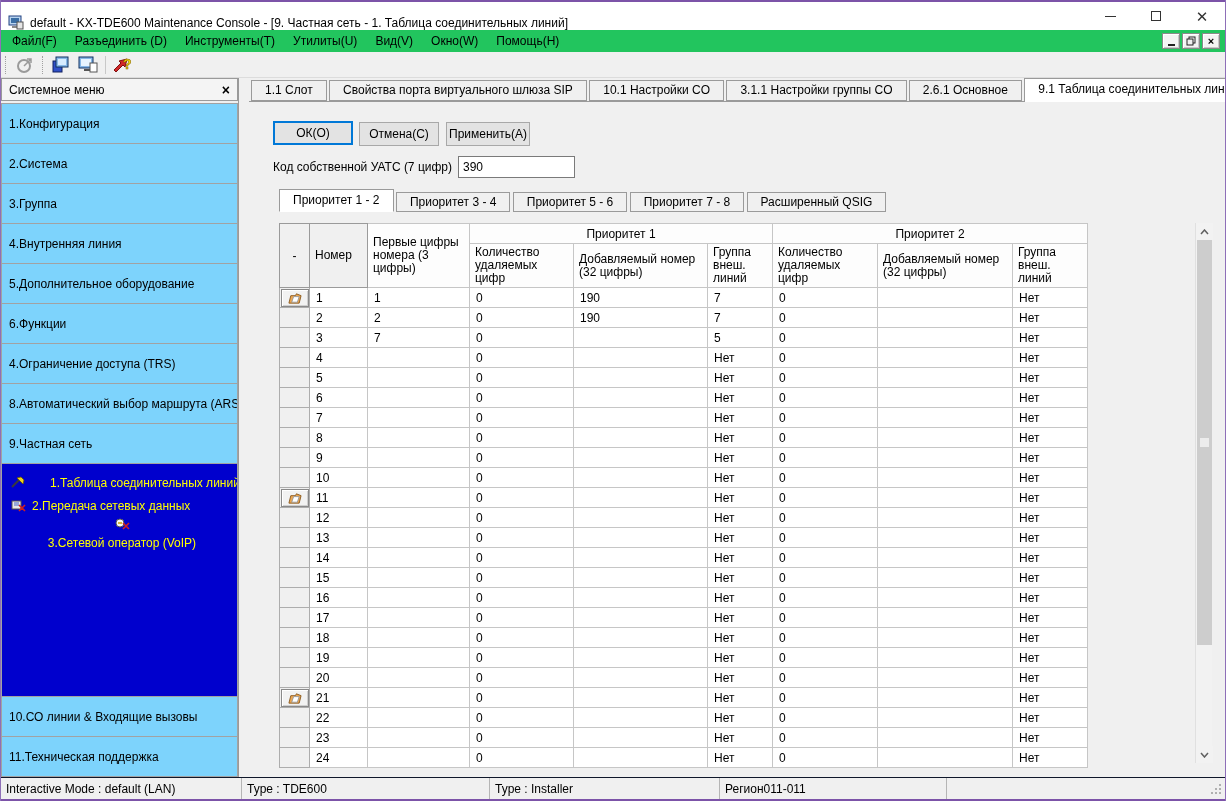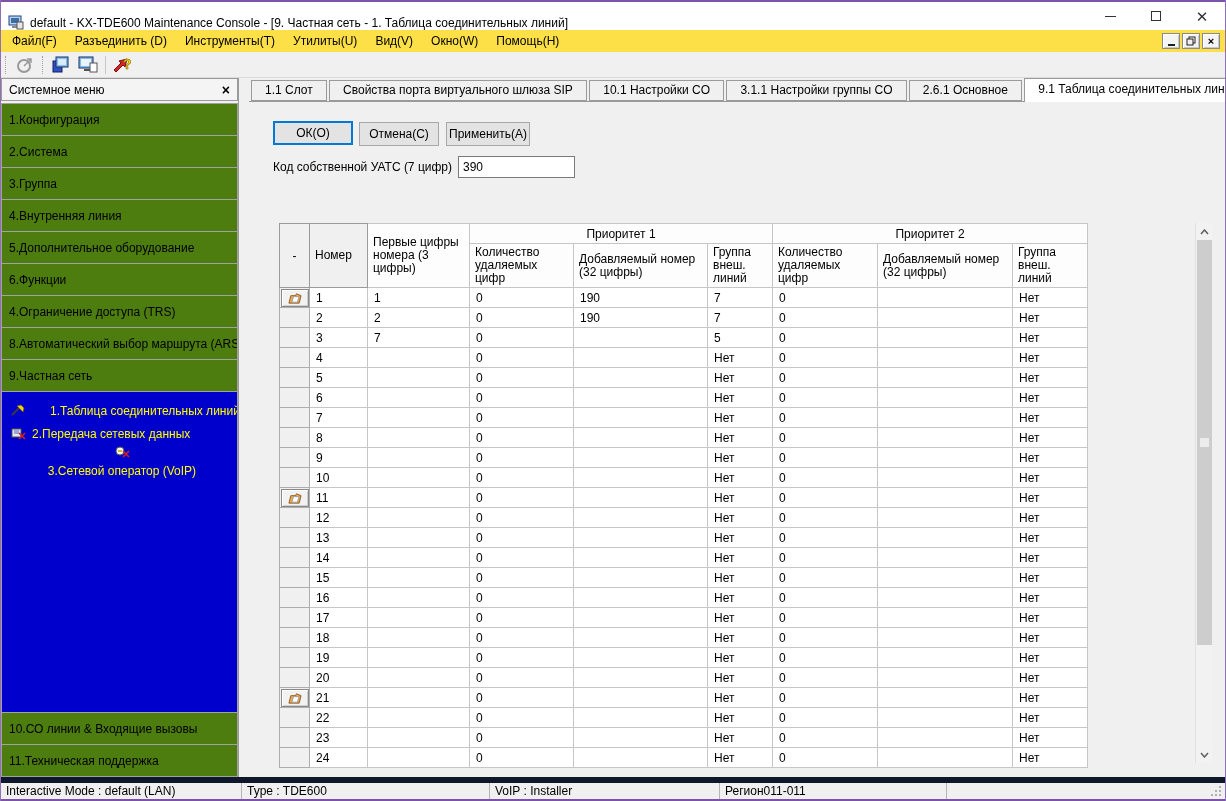--- a/index.html
+++ b/index.html
@@ -17,37 +17,37 @@
   .titlebar{position:absolute;top:2px;left:0;right:0;height:28px;background:#fff;display:flex;align-items:flex-end;}
   .app-icon{margin-left:7px;display:flex;}
   .title-text{margin-left:6px;font-size:12px;white-space:nowrap;}
   .win-controls{margin-left:auto;display:flex;height:100%;}
   .win-btn{width:46px;height:100%;display:flex;align-items:center;justify-content:center;color:#333;}
   .glyph-min{display:block;width:11px;border-top:1px solid #333;}
   .glyph-max{display:block;width:10px;height:10px;border:1px solid #333;background:#fff;}
   .glyph-close{font-size:15px;line-height:15px;}
 
   
-  .menubar{position:absolute;top:30px;left:0;right:0;height:22px;background:#fde047;display:flex;align-items:center;padding-left:2px;}
+  .menubar{position:absolute;top:30px;left:0;right:0;height:22px;background:#22c55e;display:flex;align-items:center;padding-left:2px;}
   .menu-item{padding:0 9px;height:100%;display:flex;align-items:center;white-space:nowrap;}
   .mdi-controls{margin-left:auto;margin-right:5px;display:flex;gap:2px;}
   .mdi-btn{width:18px;height:16px;border:1px solid #8a8a8a;background:#f4f4f4;box-shadow:inset 1px 1px #fff, inset -1px -1px #c8c8c8;display:flex;align-items:center;justify-content:center;font-size:11px;line-height:12px;}
   .mdi-min-glyph{display:block;width:7px;border-top:2px solid #222;margin-top:8px;}
 
   
   .toolbar{position:absolute;top:52px;left:0;right:0;height:26px;background:#f0f0f0;border-bottom:1px solid #dcdcdc;display:flex;align-items:center;}
   .tb-grip{width:3px;height:18px;border-left:1px dotted #a0a0a0;margin:0 4px;}
   .tb-btn{width:26px;height:24px;display:flex;align-items:center;justify-content:center;}
   .tb-sep{width:1px;height:18px;background:#c8c8c8;margin:0 4px;}
 
   
   .sidebar{position:absolute;top:78px;left:0;width:238px;height:699px;display:flex;flex-direction:column;background:#f0f0f0;border-right:1px solid #9a9a9a;}
   .sb-header{flex:none;height:23px;border:1px solid #9a9a9a;display:flex;align-items:center;padding:0 7px;margin-bottom:3px;background:#f4f4f4;}
   .sb-close{margin-left:auto;font-size:14px;font-weight:bold;line-height:14px;}
-  .sb-item{flex:none;height:33px;border:1px solid #a2a2a2;margin-top:-1px;display:flex;align-items:center;padding:0 7px;background:#4d7c0f;white-space:nowrap;overflow:hidden;}
+  .sb-item{flex:none;height:41px;border:1px solid #a2a2a2;margin-top:-1px;display:flex;align-items:center;padding:0 7px;background:#7dd3fc;white-space:nowrap;overflow:hidden;}
   .sb-blue{flex:1;border:1px solid #a2a2a2;margin-top:-1px;background:#0000cd;padding:7px 4px;overflow:hidden;}
   .sb-sub{height:23px;display:flex;align-items:center;gap:6px;color:#ffff00;padding-left:5px;white-space:nowrap;}
   .sb-sub .si{flex:none;display:flex;}
 
   
   .content{position:absolute;left:248px;top:78px;width:968px;height:699px;}
   .tabstrip{position:absolute;top:0;left:0;right:0;height:24px;white-space:nowrap;padding-left:2px;}
   .tabstrip .strip-line{position:absolute;left:0;right:0;top:23px;height:1px;background:#9a9a9a;}
   .doc-tab{position:relative;display:inline-block;height:21px;line-height:19px;margin-top:2px;margin-right:-1px;border:1px solid #9a9a9a;background:#f0f0f0;padding:0 13px;vertical-align:top;z-index:1;}
   .doc-tab.active{height:24px;line-height:21px;margin-top:0;background:#fff;border-bottom:none;z-index:3;}
@@ -79,21 +79,21 @@
   td.c-num{background:#fff;}
 
   
   .vscroll{position:absolute;left:946px;top:121px;width:17px;height:540px;background:#f2f2f2;border-left:1px solid #e0e0e0;}
   .vs-arrow{position:absolute;left:0;width:17px;height:17px;display:flex;align-items:center;justify-content:center;background:#f2f2f2;}
   .vs-up{top:0;} .vs-down{bottom:0;}
   .vs-thumb{position:absolute;left:1px;top:17px;width:15px;height:405px;background:#cdcdcd;}
   .vs-grip{position:absolute;left:3px;top:198px;width:9px;height:9px;background:#ececec;}
 
   
-  .statusbar{position:absolute;left:0;right:0;top:777px;height:22px;background:#f0f0f0;border-top:6px solid #0f172a;display:flex;align-items:center;}
+  .statusbar{position:absolute;left:0;right:0;top:777px;height:22px;background:#f0f0f0;border-top:1px solid #0f172a;display:flex;align-items:center;}
   .sb-sec{height:100%;display:flex;align-items:center;padding-left:5px;white-space:nowrap;overflow:hidden;}
   .sb-sec + .sb-sec{border-left:1px solid #b5b5b5;}
   .sec-mode{width:240px;} .sec-type{width:248px;} .sec-level{width:230px;} .sec-ver{width:235px;} .sec-reg{width:227px;} .sec-grip{flex:1;justify-content:flex-end;padding-right:3px;}
 </style>
 </head>
 <body>
 
 <div class="win-border-top"></div>
 
 <div class="titlebar">
@@ -237,20 +237,27 @@
   </div>
 
   <div class="page">
     <div class="btn btn-ok" style="border-color: rgb(0, 120, 215);">ОК(O)</div>
     <div class="btn btn-cancel">Отмена(C)</div>
     <div class="btn btn-apply">Применить(A)</div>
 
     <div class="field-label">Код собственной УАТС (7 цифр)</div>
     <input class="field-input" value="390" style="">
 
+    <div class="ptabstrip">
+      <span class="ptab active">Приоритет 1 - 2</span>
+      <span class="ptab">Приоритет 3 - 4</span>
+      <span class="ptab">Приоритет 5 - 6</span>
+      <span class="ptab">Приоритет 7 - 8</span>
+      <span class="ptab">Расширенный QSIG</span>
+    </div>
 
     <div class="table-wrap">
       <table>
         <colgroup>
           <col style="width:30px">
             <col style="width:58px">
             <col style="width:102px">
           <col style="width:104px">
             <col style="width:134px">
             <col style="width:65px">
@@ -579,21 +586,21 @@
             <path d="M1 1 L4.5 5 L8 1" fill="none" stroke="#606060" stroke-width="1.5"></path>
           </svg>
         </div>
     </div>
   </div>
 </div>
 
 <div class="statusbar">
   <div class="sb-sec sec-mode">Interactive Mode : default (LAN)</div>
   <div class="sb-sec sec-type">Type : TDE600</div>
-  <div class="sb-sec sec-level">VoIP : Installer</div>
+  <div class="sb-sec sec-level">Type : Installer</div>
   <div class="sb-sec sec-reg">Регион011-011</div>
   <div class="sb-sec sec-grip">
     <svg width="12" height="12">
         <g fill="#b0b0b0">
           <rect x="9" y="1" width="2" height="2"></rect>
           <rect x="9" y="5" width="2" height="2"></rect>
           <rect x="9" y="9" width="2" height="2"></rect>
           <rect x="5" y="5" width="2" height="2"></rect>
           <rect x="5" y="9" width="2" height="2"></rect>
           <rect x="1" y="9" width="2" height="2"></rect>

